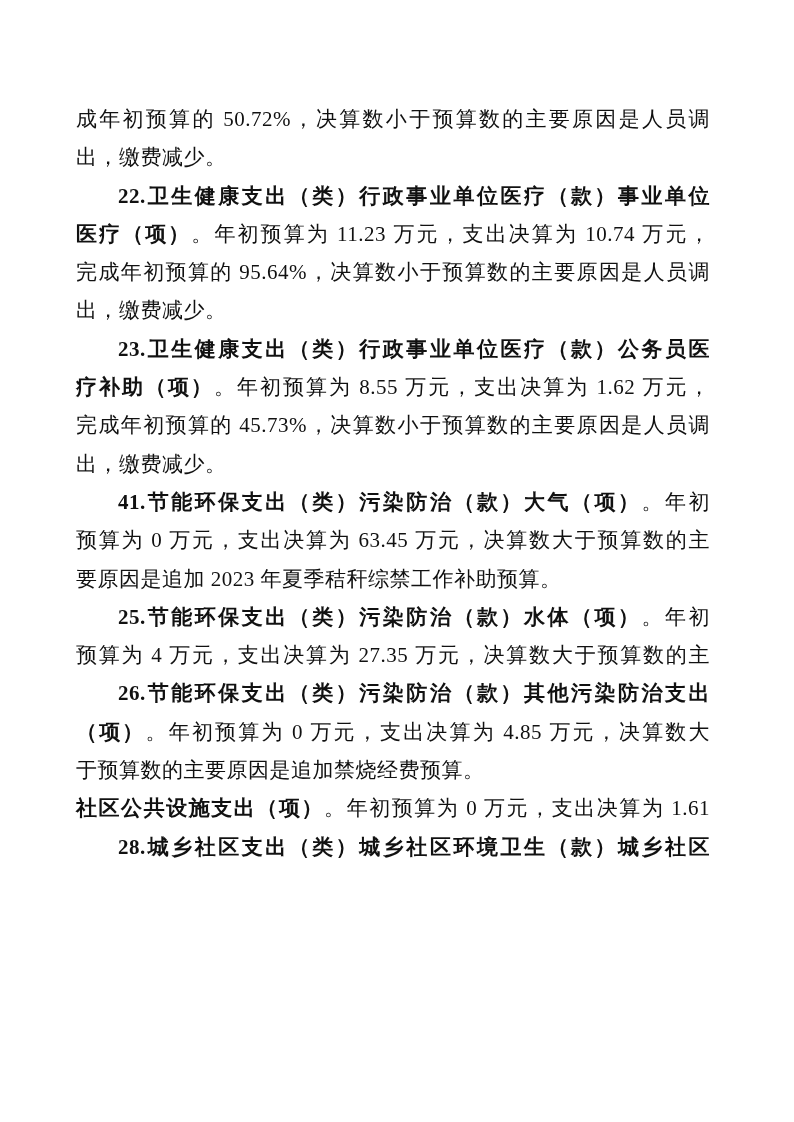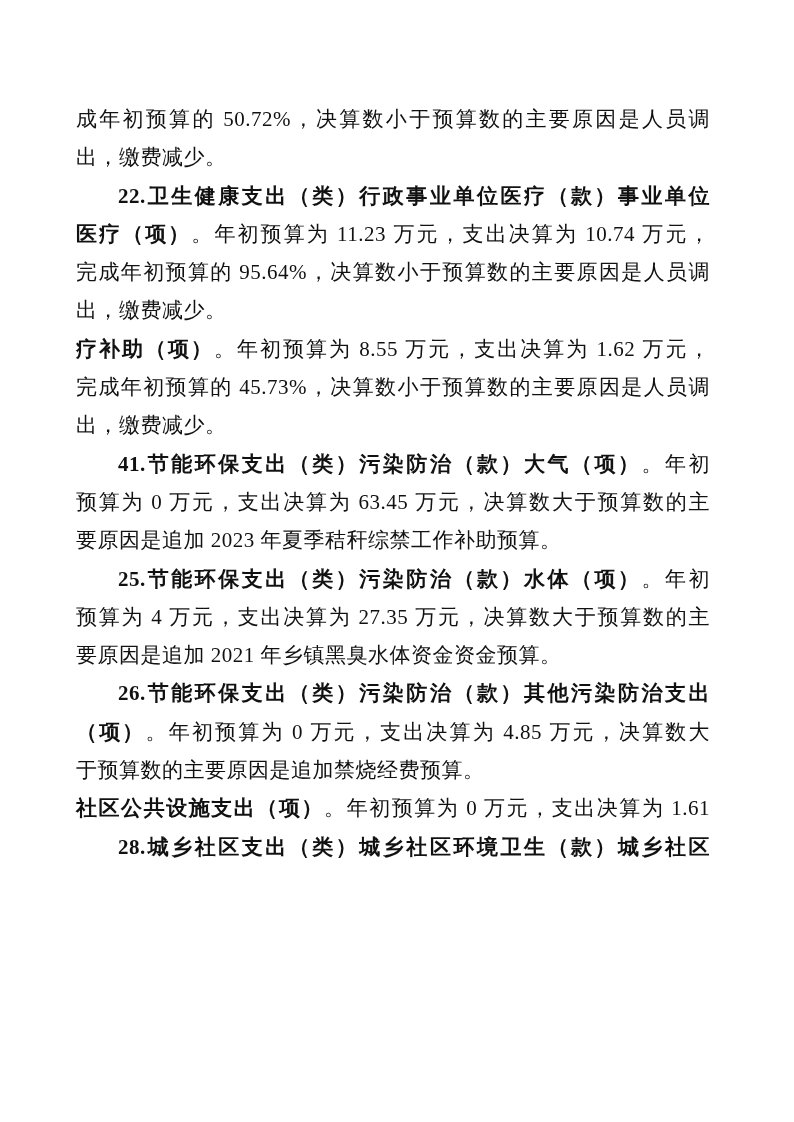--- a/index.html
+++ b/index.html
@@ -56,29 +56,29 @@
 <body>
 
 <div class="page">
   <div class="doc-body">
       <div class="line fill"><span>成年初预算的 50.72%，决算数小于预算数的主要原因是人员调</span></div>
       <div class="line"><span>出，缴费减少。</span></div>
       <div class="line fill indent"><span class="bold">22.卫生健康支出（类）行政事业单位医疗（款）事业单位</span></div>
       <div class="line fill"><span class="bold">医疗（项）</span><span>。年初预算为 11.23 万元，支出决算为 10.74 万元，</span></div>
       <div class="line fill"><span>完成年初预算的 95.64%，决算数小于预算数的主要原因是人员调</span></div>
       <div class="line"><span>出，缴费减少。</span></div>
+      <div class="line fill indent"><span class="bold">23.卫生健康支出（类）行政事业单位医疗（款）公务员医</span></div>
       <div class="line fill"><span class="bold">疗补助（项）</span><span>。年初预算为 8.55 万元，支出决算为 1.62 万元，</span></div>
       <div class="line fill"><span>完成年初预算的 45.73%，决算数小于预算数的主要原因是人员调</span></div>
       <div class="line"><span>出，缴费减少。</span></div>
       <div class="line fill indent"><span class="bold">41.节能环保支出（类）污染防治（款）大气（项）</span><span>。年初</span></div>
       <div class="line fill"><span>预算为 0 万元，支出决算为 63.45 万元，决算数大于预算数的主</span></div>
       <div class="line"><span>要原因是追加 2023 年夏季秸秆综禁工作补助预算。</span></div>
       <div class="line fill indent"><span class="bold">25.节能环保支出（类）污染防治（款）水体（项）</span><span>。年初</span></div>
       <div class="line fill"><span>预算为 4 万元，支出决算为 27.35 万元，决算数大于预算数的主</span></div>
-      <div class="line"><span>要原因是追加 2021 年乡镇黑臭水体资金资金预算。</span></div>
       <div class="line fill indent"><span class="bold">26.节能环保支出（类）污染防治（款）其他污染防治支出</span></div>
       <div class="line fill"><span class="bold">（项）</span><span>。年初预算为 0 万元，支出决算为 4.85 万元，决算数大</span></div>
       <div class="line"><span>于预算数的主要原因是追加禁烧经费预算。</span></div>
       <div class="line fill"><span class="bold">社区公共设施支出（项）</span><span>。年初预算为 0 万元，支出决算为 1.61</span></div>
       <div class="line fill indent"><span class="bold">28.城乡社区支出（类）城乡社区环境卫生（款）城乡社区</span></div>
     </div>
   <div class="page-number">-26-</div>
 </div>
 
 </body></html>

